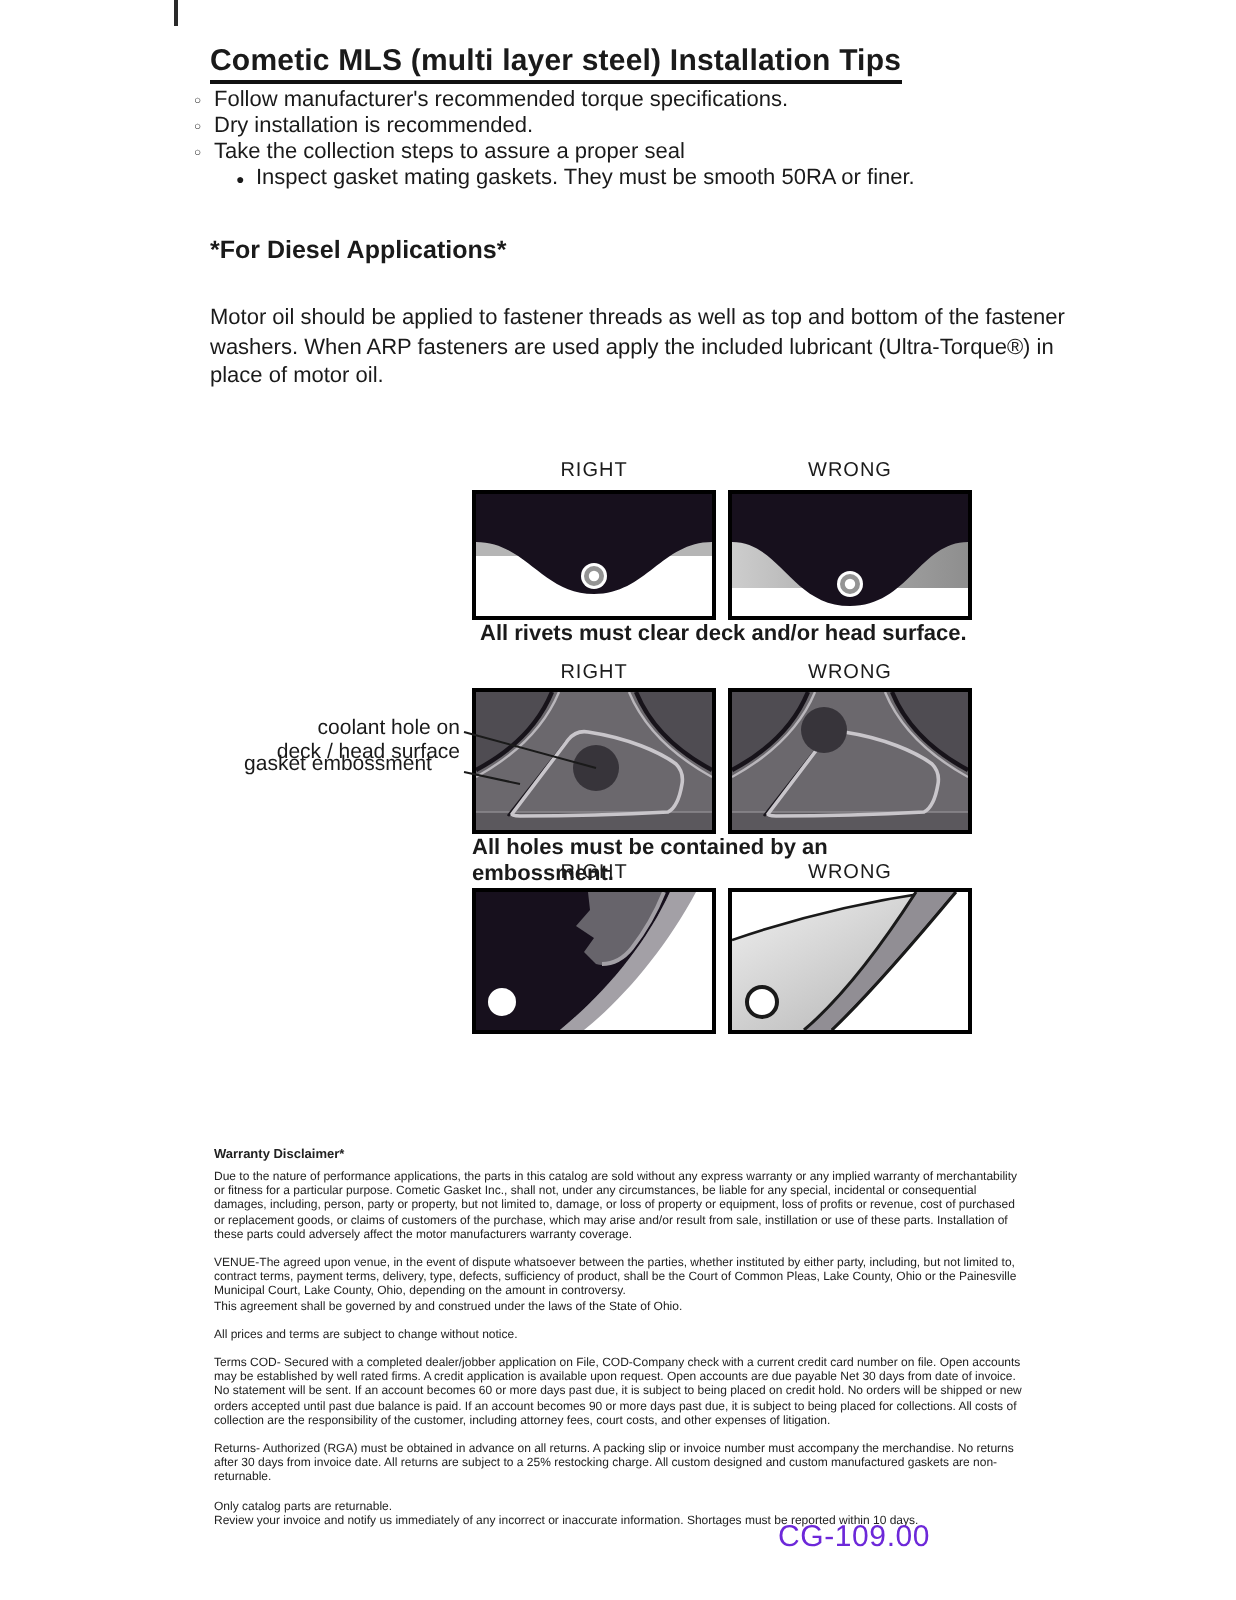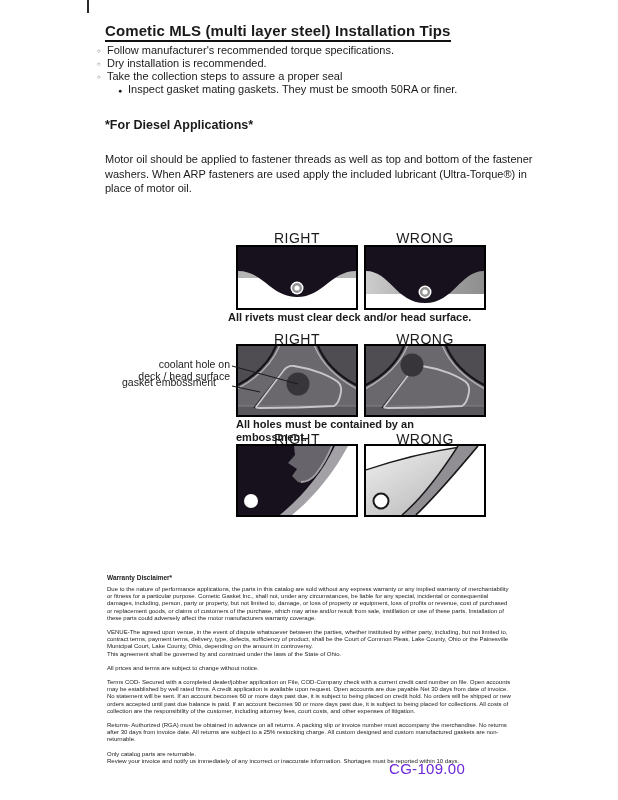--- a/index.html
+++ b/index.html
@@ -20,28 +20,28 @@
   ul.tips li.lvl1::before { content:"○"; position:absolute; left:0; top:1px; font-size:6px; }
   ul.tips li.lvl2 { margin-left:21px; }
   ul.tips li.lvl2::before { content:"●"; position:absolute; left:0; top:1px; font-size:7px; }
 
   .diesel-heading { position:absolute; left:105px; top:118px; font-size:12.5px; font-weight:bold; }
   .diesel-p { position:absolute; left:105px; width:428px; font-size:11px; line-height:14.5px; }
   .diesel-p1 { top:136px;margin-top:16px; }
   .diesel-p2 { top:169px; }
   .diesel-p3 { top:213px; }
 
-  .fig-label { position:absolute; width:122px; text-align:center; font-size:14px; letter-spacing:0.5px; color:#1b1b1b; }
+  .fig-label { position:absolute; width:122px; text-align:center; font-size:10px; letter-spacing:0.5px; color:#1b1b1b; }
   .figbox { position:absolute; width:122px; height:65px; border:2px solid #000; background:#fff; }
   .figbox svg { display:block; width:118px; height:61px; }
   .figbox.tall { height:73px; }
   .figbox.tall svg { height:69px; }
 
   .fig-caption { position:absolute; font-size:11px; font-weight:bold; line-height:13px; }
-  .cap1 { left:228px; top:311px; }
+  .cap1 { left:240px; top:311px; }
   .cap2 { left:236px; top:418px; width:250px; text-align:left; }
   .cap3 { left:237px; top:518px; white-space:pre-line; }
 
   .callout { position:absolute; left:108px; width:122px; text-align:right; font-size:10.5px; line-height:11.5px; white-space:pre-line; }
   .callout-1 { top:359px; }
   .callout-2 { top:377px;text-align:center; }
   .leader-lines { position:absolute; left:112px; top:346px; width:200px; height:60px; z-index:5; pointer-events:none; }
 
   .disclaimer { position:absolute; left:107px; top:574px; width:407px; color:#222; }
   .disclaimer h4 { font-size:6.5px; margin-bottom:5px; }

